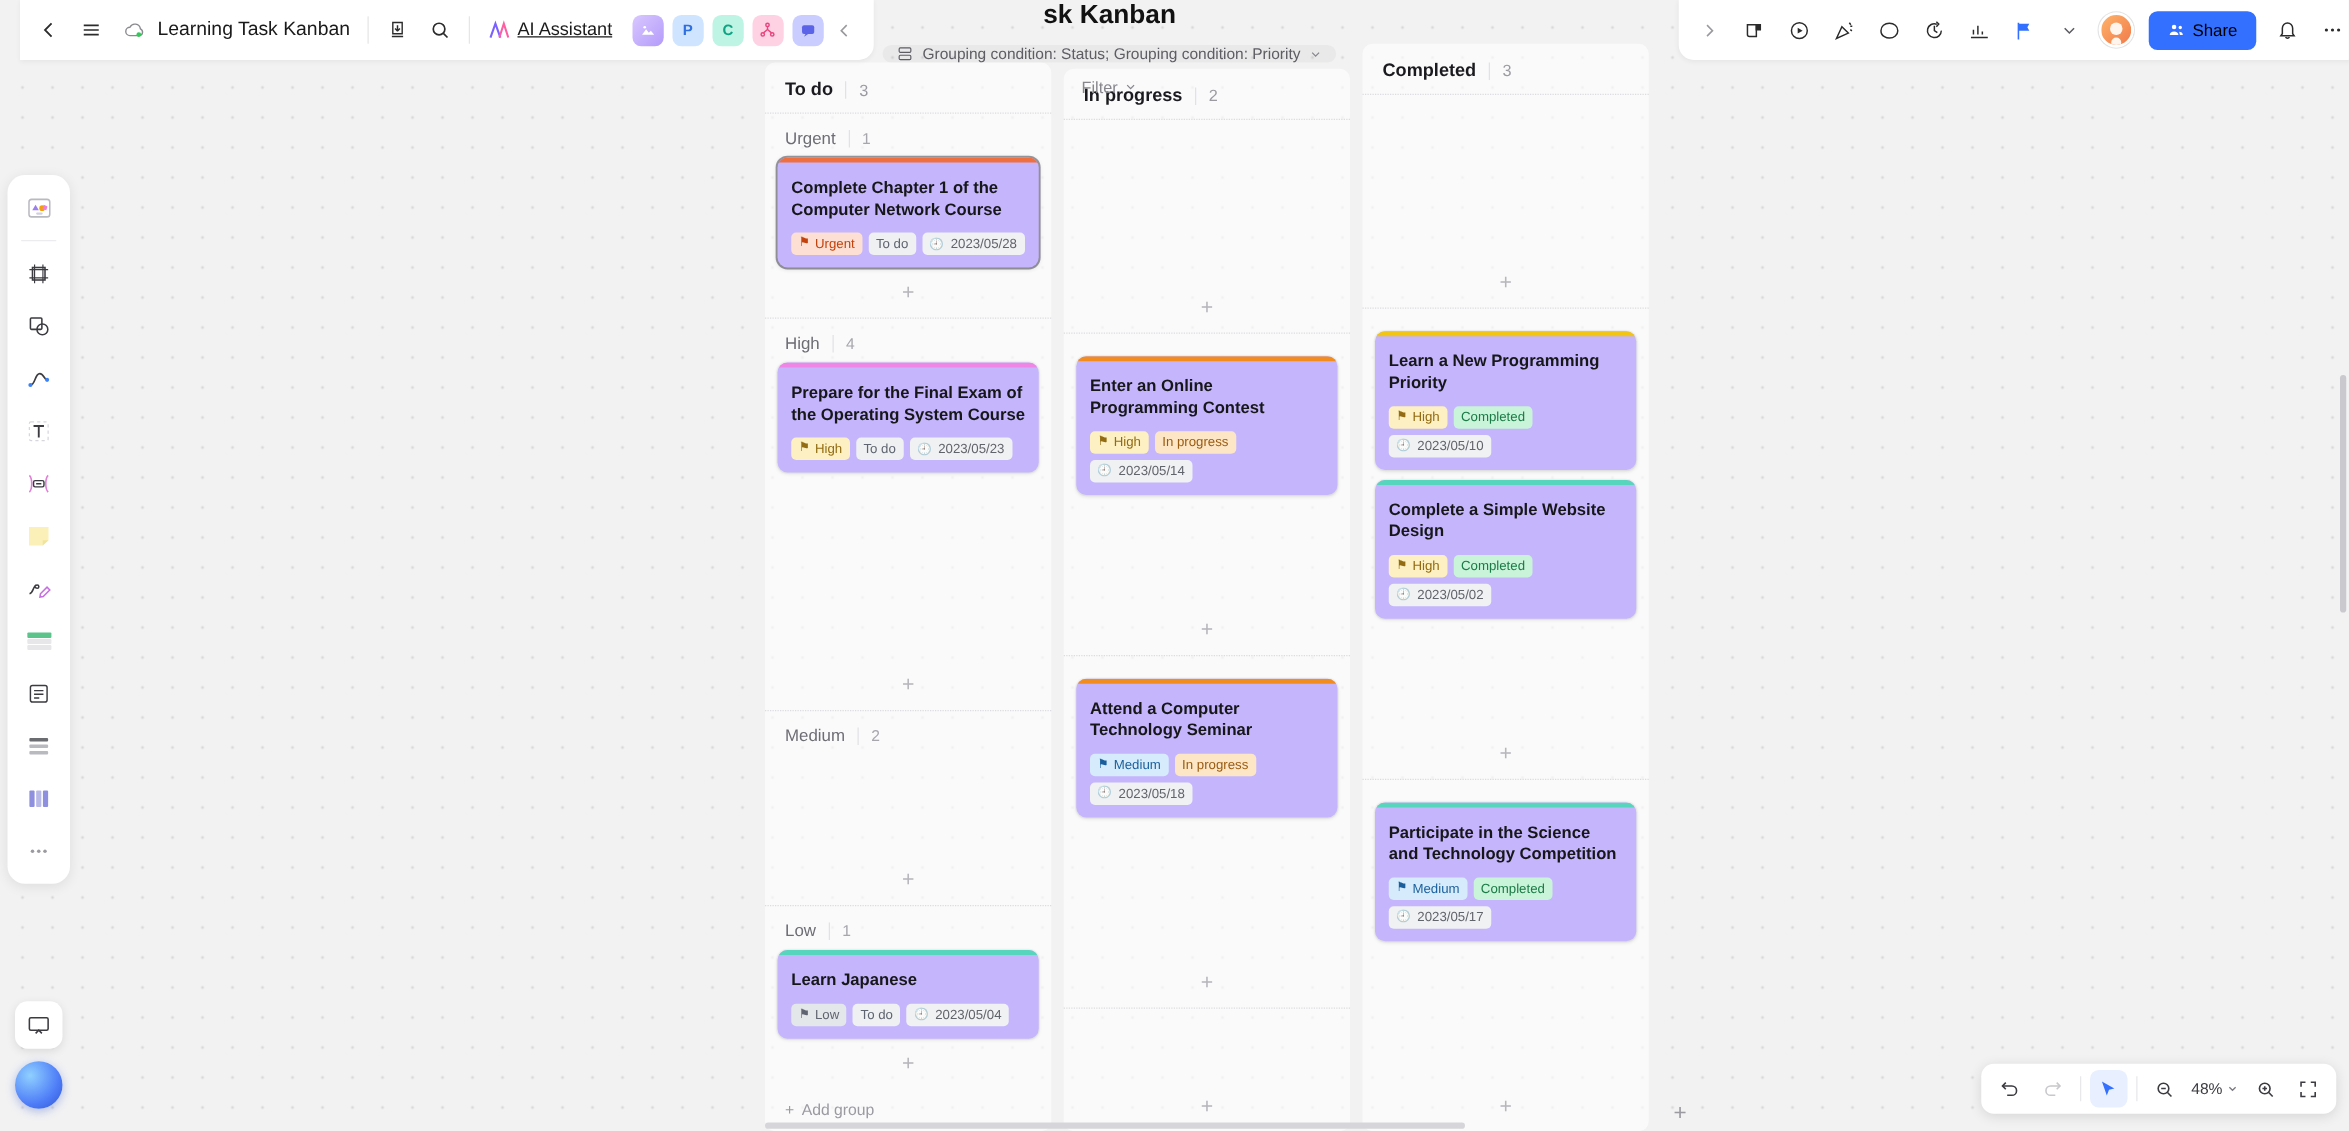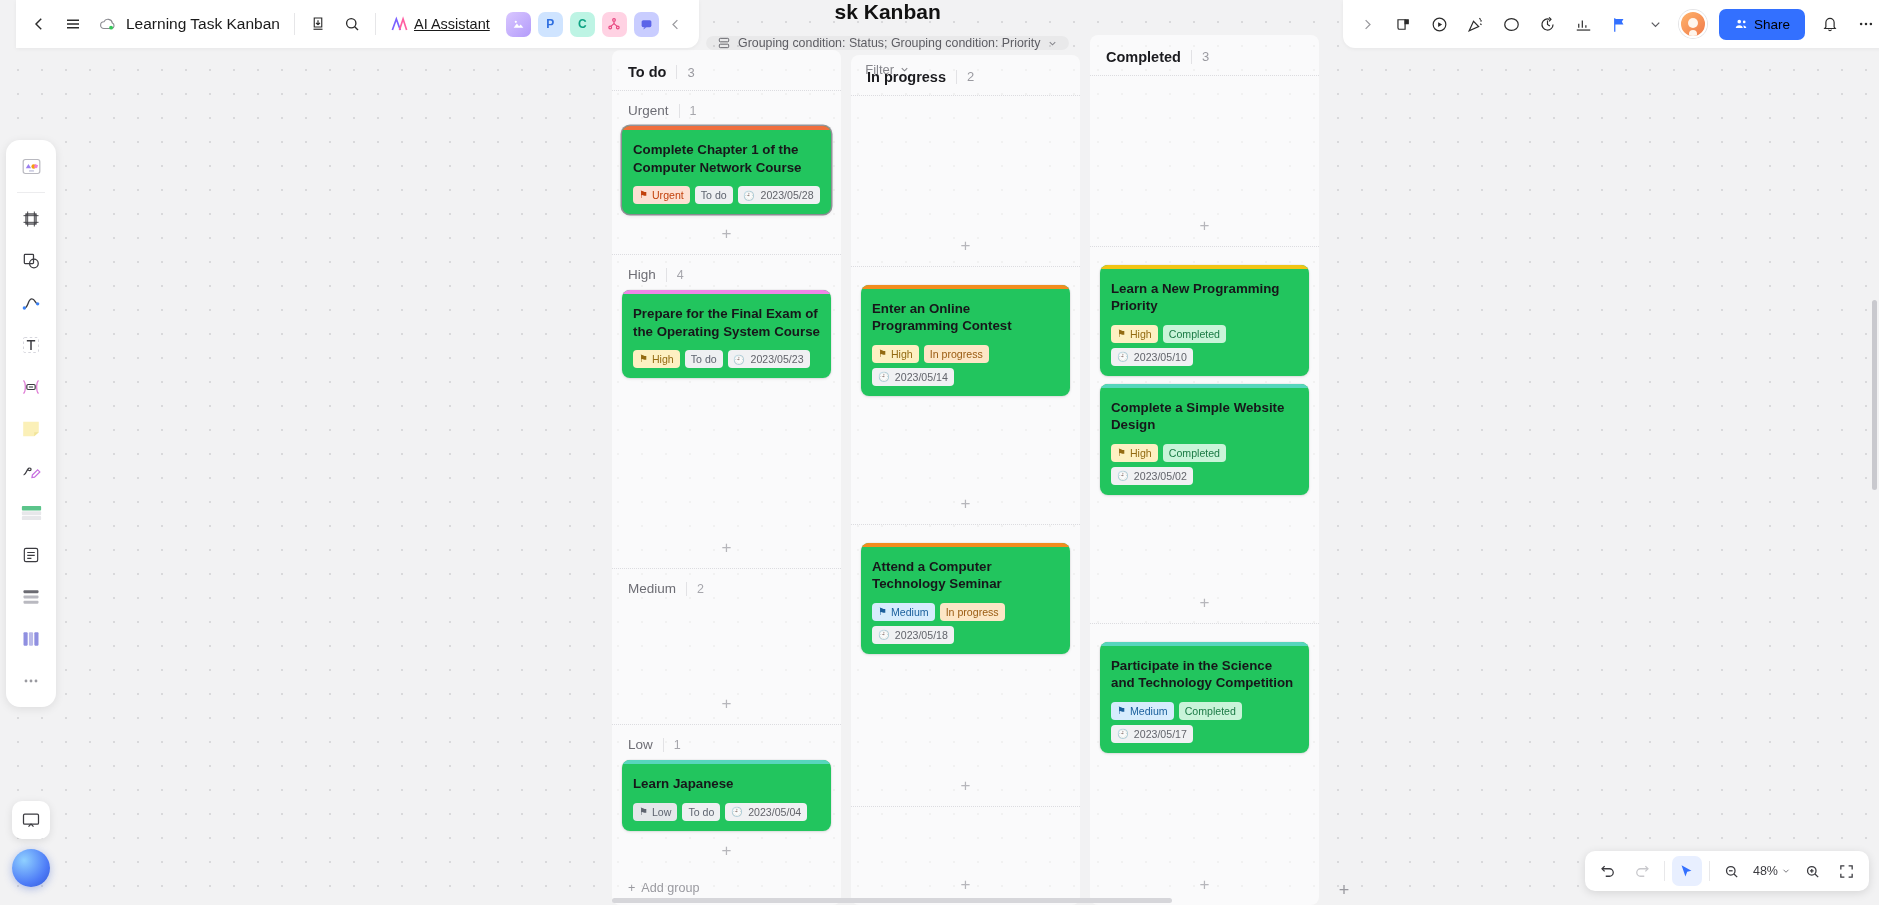--- a/index.html
+++ b/index.html
@@ -160,21 +160,21 @@
   .group:first-child { border-top: none; }
   .grp-head {
     display:flex; align-items:center; gap:10px; padding: 12px 16px 8px 16px;
   }
   .grp-title { font-size:13.5px; color:#6d6d74; }
   .grp-count { font-size:12.5px; color:#a6a6ac; }
   .grp-body { padding: 0 10px 4px 10px; }
   .grp-spacer { width:100%; }
 
   .card {
-    background:#22c55e; border-radius:8px; margin-bottom:8px;
+    background:#c4b5fd; border-radius:8px; margin-bottom:8px;
     box-shadow: 0 1px 3px rgba(0,0,0,0.10), 0 0 0 1px rgba(0,0,0,0.03);
     overflow:hidden; cursor:pointer; position:relative;
   }
   .card.sel { box-shadow: 0 1px 4px rgba(0,0,0,0.16), 0 0 0 1.5px #9a9aa0; }
   .card-bar { height:4px; width:100%; }
   .card-body { padding: 11px 11px 10px 11px; }
   .card-title {
     font-size:13.3px; line-height:1.32; color:#17171a; font-weight:600;
     margin-bottom:10px; word-break:break-word;
   }

